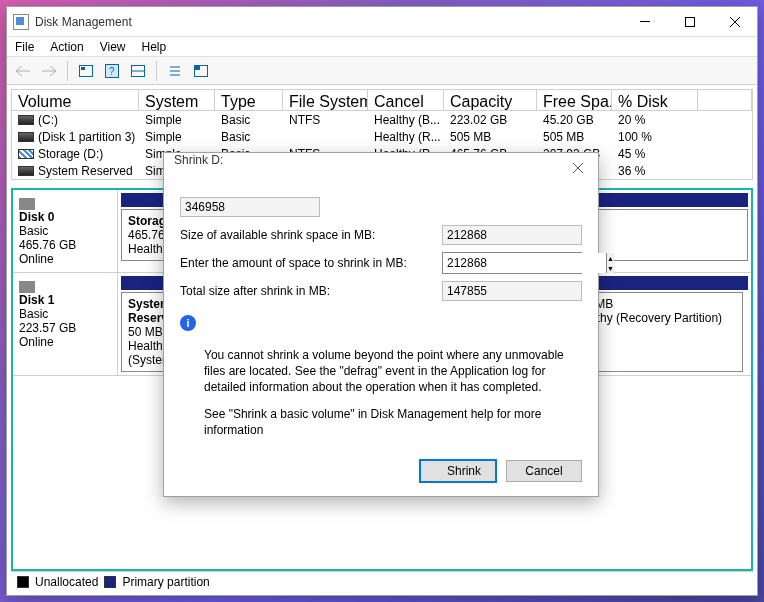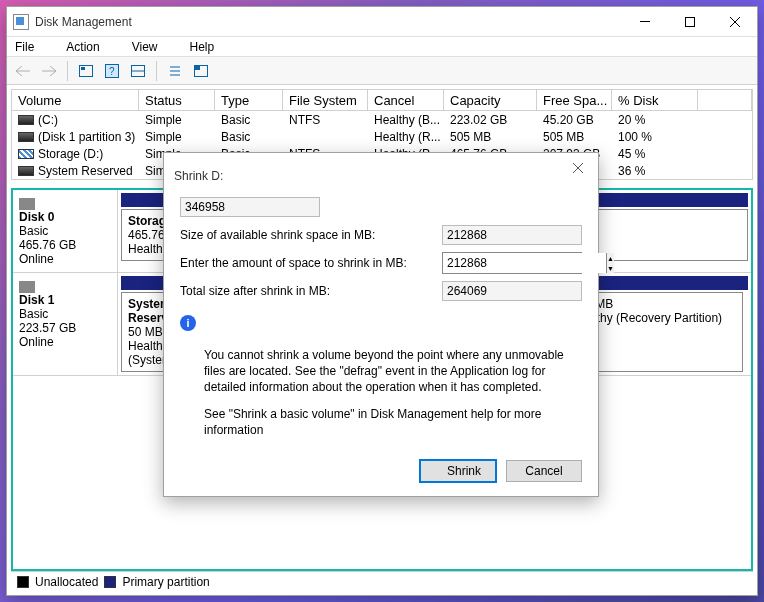--- a/index.html
+++ b/index.html
@@ -22,30 +22,30 @@
   }
   .titlebar {
     height: 30px; display: flex; align-items: center;
     padding-left: 6px;
     border-bottom: 1px solid #e0e0e0;
   }
   .titlebar .icon { width: 16px; height: 16px; margin-right: 6px; background:#fff; border:1px solid #888; display:inline-block; position:relative;}
   .titlebar .icon::after { content:""; position:absolute; left:2px; top:2px; width:8px; height:8px; background:#4a90d9;}
   .titlebar .title { flex:1; color:#333; }
   .tb-btn { width:45px; height:30px; display:flex; align-items:center; justify-content:center; color:#333;}
-  .menubar { height:20px; display:flex; align-items:center; padding:0 8px; gap:32px; border-bottom:1px solid #e0e0e0;}
+  .menubar { height:20px; display:flex; align-items:center; padding:0 8px; gap:16px; border-bottom:1px solid #e0e0e0;}
   .menubar span { color:#000; }
   .toolbar { height:28px; display:flex; align-items:center; padding:0 4px; gap:2px; border-bottom:1px solid #d0d0d0; background:#f7f7f7;}
   .tbtn { width:24px; height:22px; display:flex; align-items:center; justify-content:center; border:1px solid transparent; color:#333;}
   .tbtn.disabled { opacity:.45; }
   .sep { width:1px; height:20px; background:#ccc; margin:0 4px;}
   .content { flex:1; display:flex; flex-direction:column; padding:4px; }
   .grid-head, .grid-row { display:flex; align-items:center; }
   .grid-head { height:22px; background:#fff; border:1px solid #d0d0d0; }
-  .gh { height:100%; border-right:1px solid #d0d0d0; padding:3px 6px; font-size:13px; color:#000; white-space:nowrap; overflow:hidden;}
+  .gh { height:100%; border-right:1px solid #d0d0d0; padding:3px 6px; font-size:16px; color:#000; white-space:nowrap; overflow:hidden;}
   .grid-body { border:1px solid #d0d0d0; border-top:none; }
   .grid-row { height:17px; }
   .gc { padding:0 6px; white-space:nowrap; overflow:hidden; font-size:12px;}
   .vol-icon { width:16px; height:10px; display:inline-block; margin-right:4px; vertical-align:middle;}
   .vol-icon.black { background:linear-gradient(#666,#222); border:1px solid #333;}
   .vol-icon.stripe { background:repeating-linear-gradient(45deg,#4a90d9,#4a90d9 2px,#fff 2px,#fff 4px); border:1px solid #333;}
   .disk-panel { margin-top:8px; border:2px solid #14b8a6; flex:1; overflow:auto; background:#fff;}
   .disk-block { display:flex; border-bottom:1px solid #d0d0d0;}
   .disk-label { width:105px; padding:6px; border-right:1px solid #d0d0d0;}
   .disk-label b { display:block;}
@@ -57,21 +57,21 @@
   .legend { height:20px; display:flex; align-items:center; gap:6px; padding:0 6px; border-top:1px solid #d0d0d0;}
   .swatch { width:12px; height:12px; display:inline-block; border:1px solid #333;}
   .swatch.black{background:#000;} .swatch.navy{background:#1a237e;}
   
   .dialog {
     position:absolute; left:163px; top:152px; width:436px;
     background:#fff; border:1px solid #a0a0a0;
     box-shadow:0 6px 18px rgba(0,0,0,.3);
     font-size:12px;
   }
-  .dlg-title { height:30px; display:flex; align-items:flex-end; padding:0 10px; color:#333;}
+  .dlg-title { height:30px; display:flex; align-items:flex-start; padding:0 10px; color:#333;}
   .dlg-title .t { flex:1;}
   .dlg-close { width:40px; height:30px; display:flex; align-items:center; justify-content:center; margin-right:-10px;}
   .dlg-body { padding:10px 16px 8px 16px;}
   .dlg-row { display:flex; align-items:center; height:28px;}
   .dlg-row .lbl { flex:1;}
   .dlg-val { width:140px; height:20px; border:1px solid #bbb; background:#f4f4f4; padding:2px 4px;}
   .spinner-wrap { width:140px; height:22px; display:flex; border:1px solid #888;}
   .spinner-wrap input { flex:1; border:none; padding:2px 4px; font-size:12px; outline:none;}
   .spinner-btns { width:16px; display:flex; flex-direction:column; border-left:1px solid #888;}
   .spin { flex:1; display:flex; align-items:center; justify-content:center; font-size:7px; background:#f0f0f0;}
@@ -152,21 +152,21 @@
         <svg width="14" height="12">
           <rect x="0.5" y="0.5" width="13" height="11" fill="none" stroke="#0a64a4"></rect>
           <rect x="1" y="1" width="5" height="4" fill="#0a64a4"></rect>
         </svg>
       </div>
   </div>
 
   <div class="content">
     <div class="grid-head" id="ghead">
         <div class="gh" style="width: 127px;">Volume</div>
-        <div class="gh" style="width: 76px;">Status</div>
+        <div class="gh" style="width: 76px;">System</div>
         <div class="gh" style="width: 68px;">Type</div>
         <div class="gh" style="width: 85px;">File System</div>
         <div class="gh" style="width: 76px;">Cancel</div>
         <div class="gh" style="width: 93px;">Capacity</div>
         <div class="gh" style="width: 75px;">Free Spa...</div>
         <div class="gh" style="width: 86px;">% Disk</div>
         <div class="gh" style="flex: 1 1 0%;"></div>
       </div>
     <div class="grid-body" id="gbody">
         <div class="grid-row">
@@ -265,21 +265,21 @@
         <div class="spinner-wrap">
           <input value="212868" style="">
           <div class="spinner-btns">
             <div class="spin">▲</div>
             <div class="spin">▼</div>
           </div>
         </div>
       </div>
       <div class="dlg-row">
         <div class="lbl">Total size after shrink in MB:</div>
-        <div class="dlg-val">264069</div>
+        <div class="dlg-val">147855</div>
       </div>
       <div class="info-row">
         <div class="info-icon">i</div>
         <div class="info-text">You cannot shrink a volume beyond the point where any unmovable files are located. See the "defrag" event in the Application log for detailed information about the operation when it has completed.</div>
       </div>
       <div class="info-text" style="margin: 10px 0px 6px 24px;">See "Shrink a basic volume" in Disk Management help for more information</div>
     </div>
   <div class="dlg-buttons">
     <button class="btn primary">Shrink</button>
     <button class="btn">Cancel</button>

